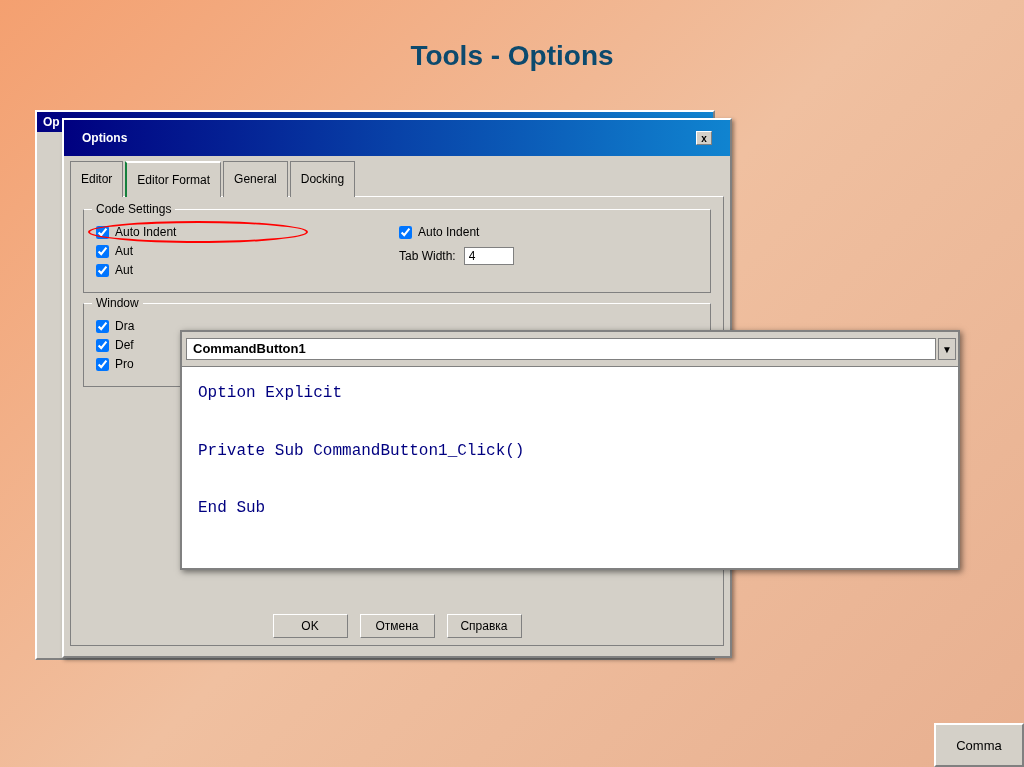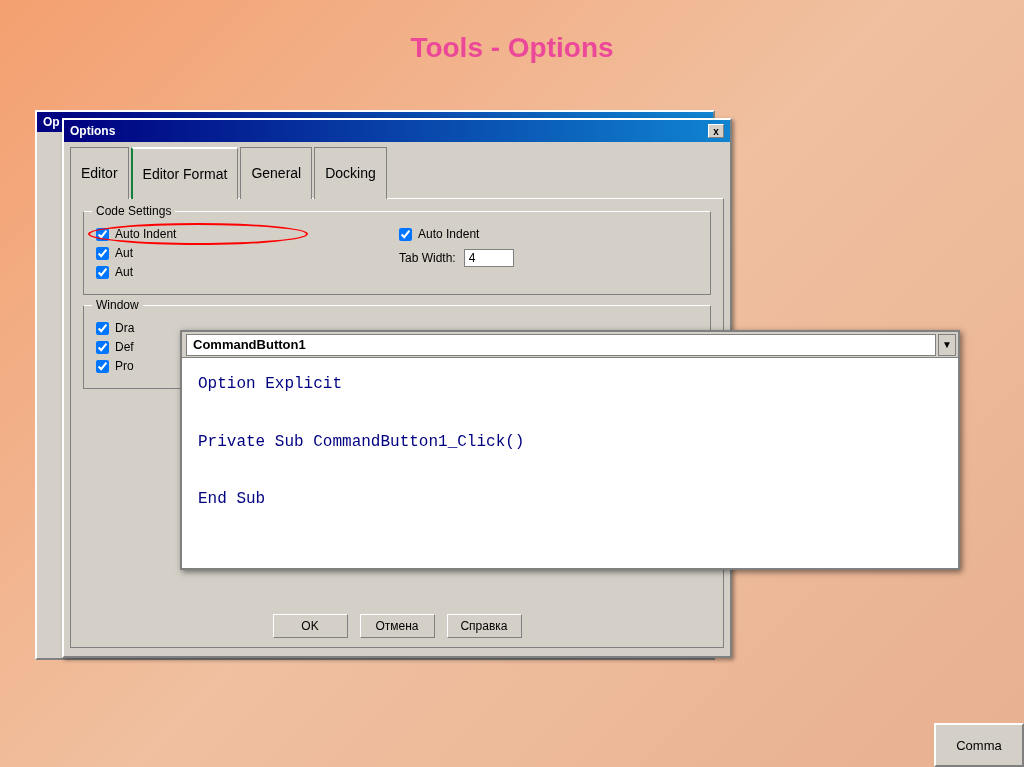--- a/index.html
+++ b/index.html
@@ -11,22 +11,22 @@
       font-family: 'Tahoma', 'Arial', sans-serif;
       font-size: 13px;
       overflow: hidden;
       position: relative;
     }
 
     .page-title {
       text-align: center;
       font-size: 28px;
       font-weight: bold;
-      color: #ec4899;
-      padding-top: 32px;
+      color: #0c4a6e;
+      padding-top: 40px;
       margin-bottom: 20px;
     }
 
     
     .bg-window {
       position: absolute;
       top: 110px;
       left: 35px;
       width: 680px;
       height: 550px;
@@ -58,25 +58,25 @@
       border-bottom-color: #808080;
       border-right-color: #808080;
       box-shadow: 2px 2px 4px rgba(0,0,0,0.4);
     }
 
     .dialog-titlebar {
       background: linear-gradient(to right, #000080, #1084d0);
       color: white;
       font-size: 12px;
       font-weight: bold;
-      padding: 3px 6px;
+      padding: 3px 18px;
       display: flex;
       align-items: center;
       justify-content: space-between;
-      height: 22px;
+      height: 36px;
     }
 
     .titlebar-close {
       width: 16px;
       height: 14px;
       background: #d4d0c8;
       border: 1px solid #ffffff;
       border-bottom-color: #808080;
       border-right-color: #808080;
       display: flex;
@@ -90,25 +90,25 @@
 
     
     .tab-bar {
       display: flex;
       padding: 4px 6px 0 6px;
       background: #d4d0c8;
       gap: 2px;
     }
 
     .tab {
-      padding: 17px 10px;
+      padding: 10px 10px;
       background: #d4d0c8;
       border: 1px solid #808080;
       border-bottom: none;
-      font-size: 14px;
+      font-size: 12px;
       cursor: pointer;
       position: relative;
       top: 1px;
     }
 
     .tab.active {
       background: #d4d0c8;
       border-top: 2px solid #ffffff;
       border-left: 2px solid #15803d;
       border-right: 1px solid #808080;
@@ -239,21 +239,21 @@
       background: white;
       border: 2px solid #808080;
       box-shadow: 2px 2px 6px rgba(0,0,0,0.5);
     }
 
     .code-editor-header {
       display: flex;
       align-items: center;
       background: #d4d0c8;
       border-bottom: 1px solid #808080;
-      height: 26px;
+      height: 35px;
     }
 
     .code-editor-dropdown {
       flex: 1;
       background: white;
       border: 1px solid #808080;
       padding: 2px 6px;
       font-size: 13px;
       font-weight: bold;
       margin: 2px 2px 2px 4px;

